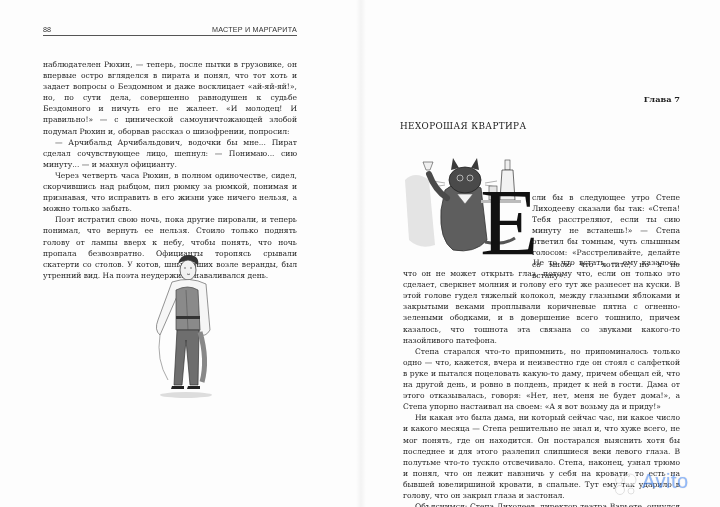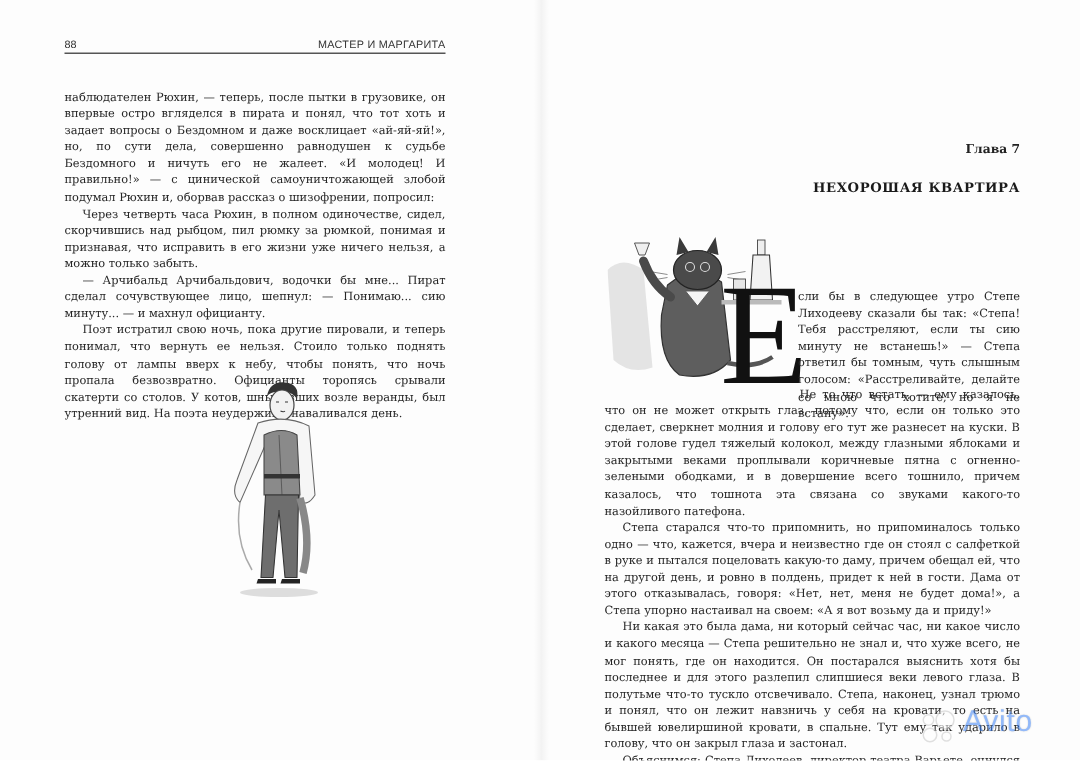--- a/index.html
+++ b/index.html
@@ -23,22 +23,22 @@
     .text-block p.noindent { text-indent: 0; }
 
     #left-text { left: 43px; top: 40px; width: 254px; margin-top: 19px; }
 
     
     .poet-illo { position: absolute; left: 150px; top: 250px; width: 80px; height: 150px; }
 
     
     .chapter-label { position: absolute; left: 400px; top: 94px; width: 280px; text-align: right;
       font-size: 8.2px; font-weight: bold; color: #222; }
-    .chapter-title { position: absolute; left: 400px; top: 121px; width: 280px; text-align: right;
-      font-size: 8.8px; font-weight: bold; letter-spacing: 0.4px; color: #1a1a1a; }
+    .chapter-title { position: absolute; left: 400px; top: 121px; width: 280px; text-align: left;
+      font-size: 8.8px; font-weight: normal; letter-spacing: 0.4px; color: #1a1a1a; }
 
     .cat-illo { position: absolute; left: 405px; top: 150px; width: 130px; height: 110px; }
     .drop-cap { position: absolute; left: 480px; top: 183px; width: 50px; height: 80px;
       font-size: 96px; line-height: 80px; font-family: "Liberation Serif", serif; color: #111; }
 
     #right-intro { left: 532px; top: 192px; width: 148px; }
     #right-text { left: 403px; top: 257px; width: 277px; }
 
     
     .watermark { position: absolute; left: 612px; top: 470px; width: 100px; height: 26px; opacity: 0.55; }
@@ -52,22 +52,22 @@
   <div class="gutter"></div>
 
   <div class="run-head">
     <span class="pno">88</span>
     <span class="rtitle">МАСТЕР И МАРГАРИТА</span>
   </div>
   <div class="run-rule"></div>
 
   <div class="text-block" id="left-text">
     <p class="noindent">наблюдателен Рюхин, — теперь, после пытки в грузовике, он впервые остро вгляделся в пирата и понял, что тот хоть и задает вопросы о Бездомном и даже восклицает «ай-яй-яй!», но, по сути дела, совершенно равнодушен к судьбе Бездомного и ничуть его не жалеет. «И молодец! И правильно!» — с цинической самоуничтожающей злобой подумал Рюхин и, оборвав рассказ о шизофрении, попросил:</p>
+    <p class="indent">— Арчибальд Арчибальдович, водочки бы мне... Пират сделал сочувствующее лицо, шепнул: — Понимаю... сию минуту... — и махнул официанту.</p>
     <p class="indent">Через четверть часа Рюхин, в полном одиночестве, сидел, скорчившись над рыбцом, пил рюмку за рюмкой, понимая и признавая, что исправить в его жизни уже ничего нельзя, а можно только забыть.</p>
-    <p class="indent">— Арчибальд Арчибальдович, водочки бы мне... Пират сделал сочувствующее лицо, шепнул: — Понимаю... сию минуту... — и махнул официанту.</p>
     <p class="indent">Поэт истратил свою ночь, пока другие пировали, и теперь понимал, что вернуть ее нельзя. Стоило только поднять голову от лампы вверх к небу, чтобы понять, что ночь пропала безвозвратно. Официанты торопясь срывали скатерти со столов. У котов, шнырявших возле веранды, был утренний вид. На поэта неудержимо наваливался день.</p>
   </div>
 
   <svg class="poet-illo" viewBox="0 0 80 150">
     <ellipse cx="36" cy="145" rx="26" ry="3" fill="#ddd"></ellipse>
 
     <path d="M28 14 Q30 4 40 5 Q50 6 48 16 Q44 10 38 12 Q32 10 28 14Z" fill="#333"></path>
     <ellipse cx="38" cy="20" rx="8" ry="10" fill="#f2f2f2" stroke="#444" stroke-width="0.8"></ellipse>
     <path d="M34 18 l2 0 M40 18 l2 0 M37 24 q2 1 3 0" stroke="#333" stroke-width="0.7" fill="none"></path>
 

